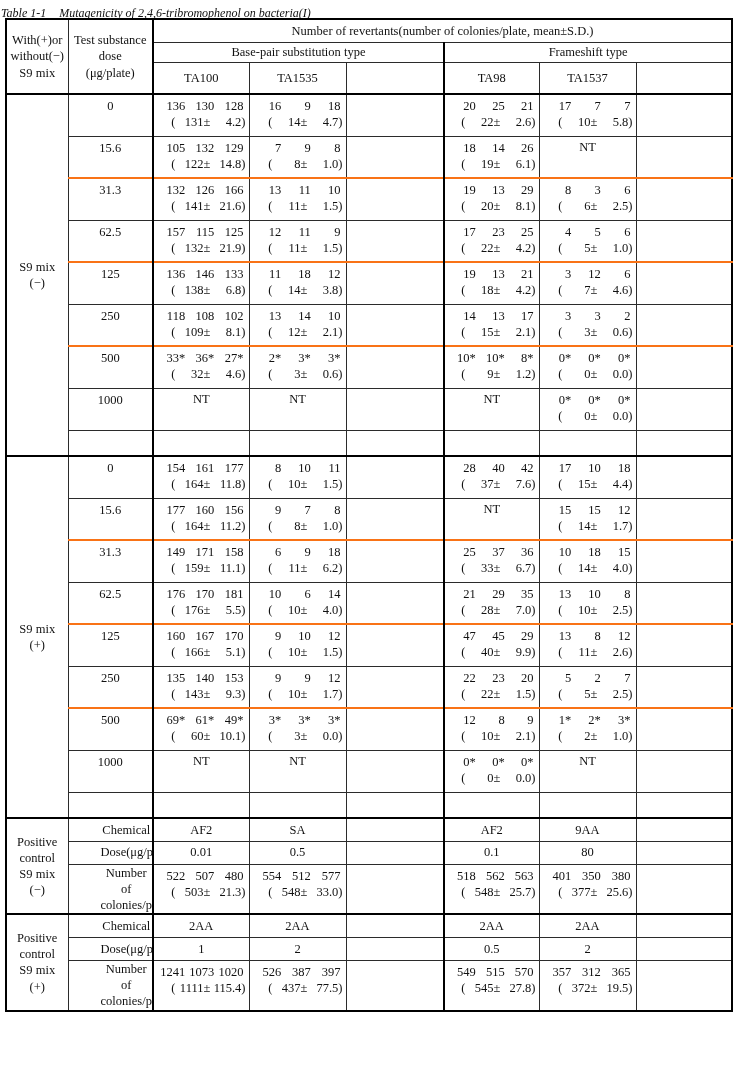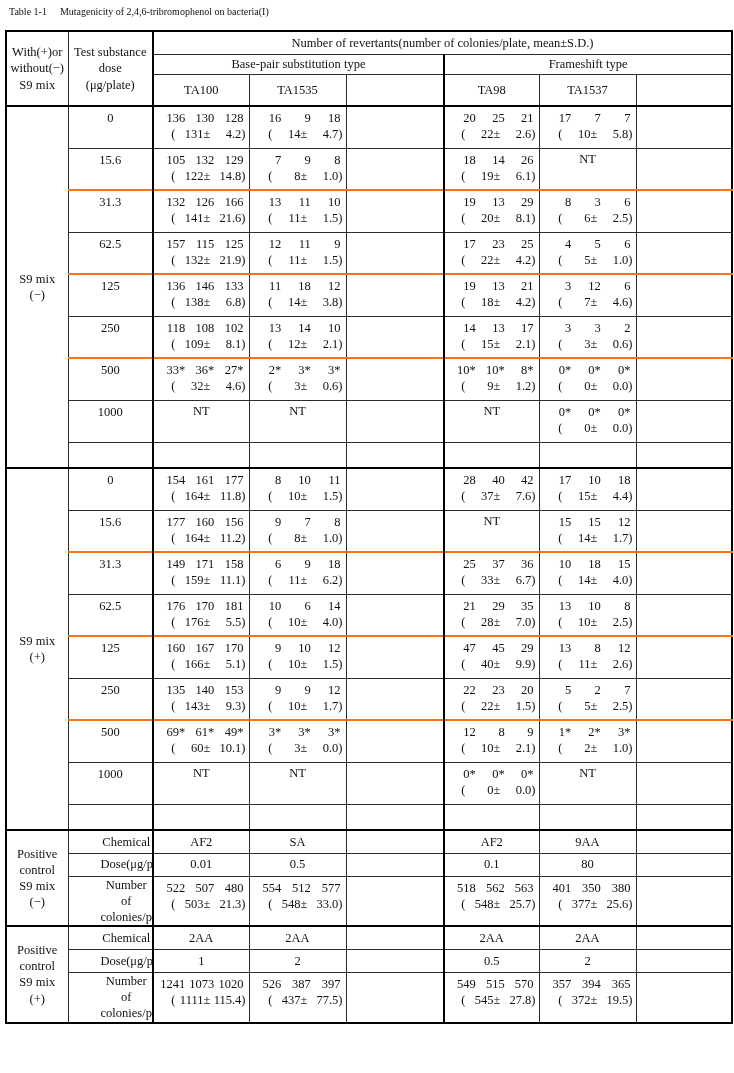--- a/index.html
+++ b/index.html
@@ -3,25 +3,25 @@
 <meta charset="utf-8">
 <style>
   * { box-sizing: border-box; }
   html,body { margin:0; padding:0; }
   body {
     width:734px; height:1073px; background:#ffffff; color:#111;
     font-family:"Liberation Serif","DejaVu Serif",serif;
     font-size:12.5px; position:relative; overflow:hidden;
   }
   .page { position:absolute; inset:0; }
-  .title { position:absolute; left:9px; top:6px; font-size:10px; white-space:nowrap; }
+  .title { position:absolute; left:1px; top:6px; font-size:12px; white-space:nowrap;font-style:italic; }
   .title .caption { margin-left:13px; }
 
   table.report {
-    position:absolute; left:5px; top:30px; width:726px;
+    position:absolute; left:5px; top:18px; width:726px;
     border-collapse:collapse; table-layout:fixed;
     border:2px solid #000;
   }
   th, td {
     border:1px solid #2b2b2b; padding:0;
     font-weight:normal; font-size:12.5px; line-height:1.3;
     vertical-align:top; overflow:hidden;
   }
   thead th { text-align:center; vertical-align:middle; }
   tr.h1 th { height:23px; }
@@ -1168,21 +1168,21 @@
               <span class="p">(</span>
               <span class="mv">545</span>
               <span class="pm">±</span>
               <span class="sv">27.8</span>
               <span class="p">)</span>
             </div>
           </td>
           <td>
             <div class="vals">
               <span>357</span>
-              <span>394</span>
+              <span>312</span>
               <span>365</span>
             </div>
             <div class="mean">
               <span class="p">(</span>
               <span class="mv">372</span>
               <span class="pm">±</span>
               <span class="sv">19.5</span>
               <span class="p">)</span>
             </div>
           </td>

